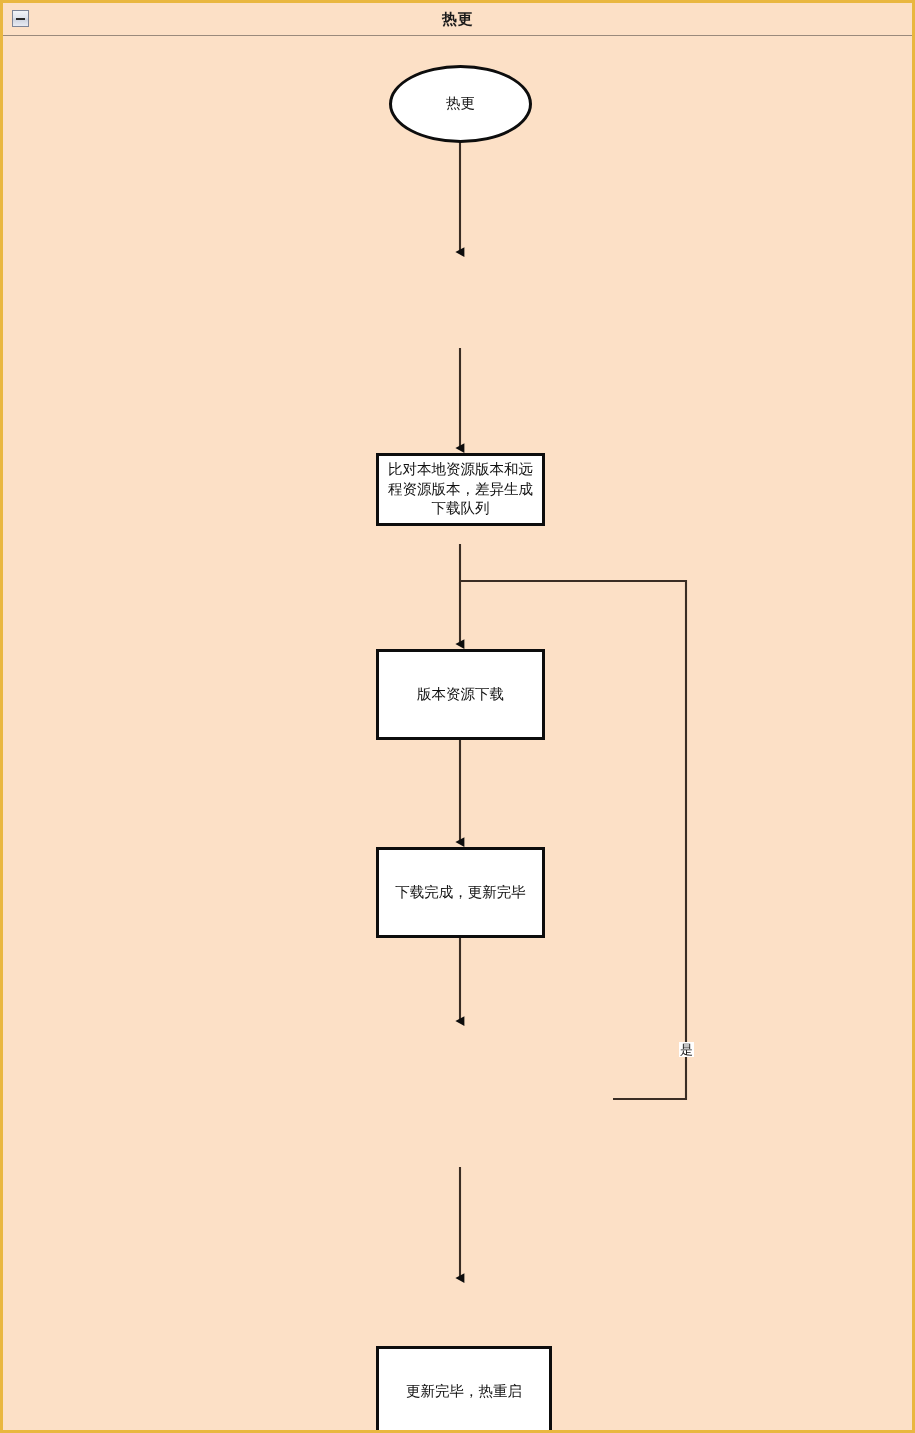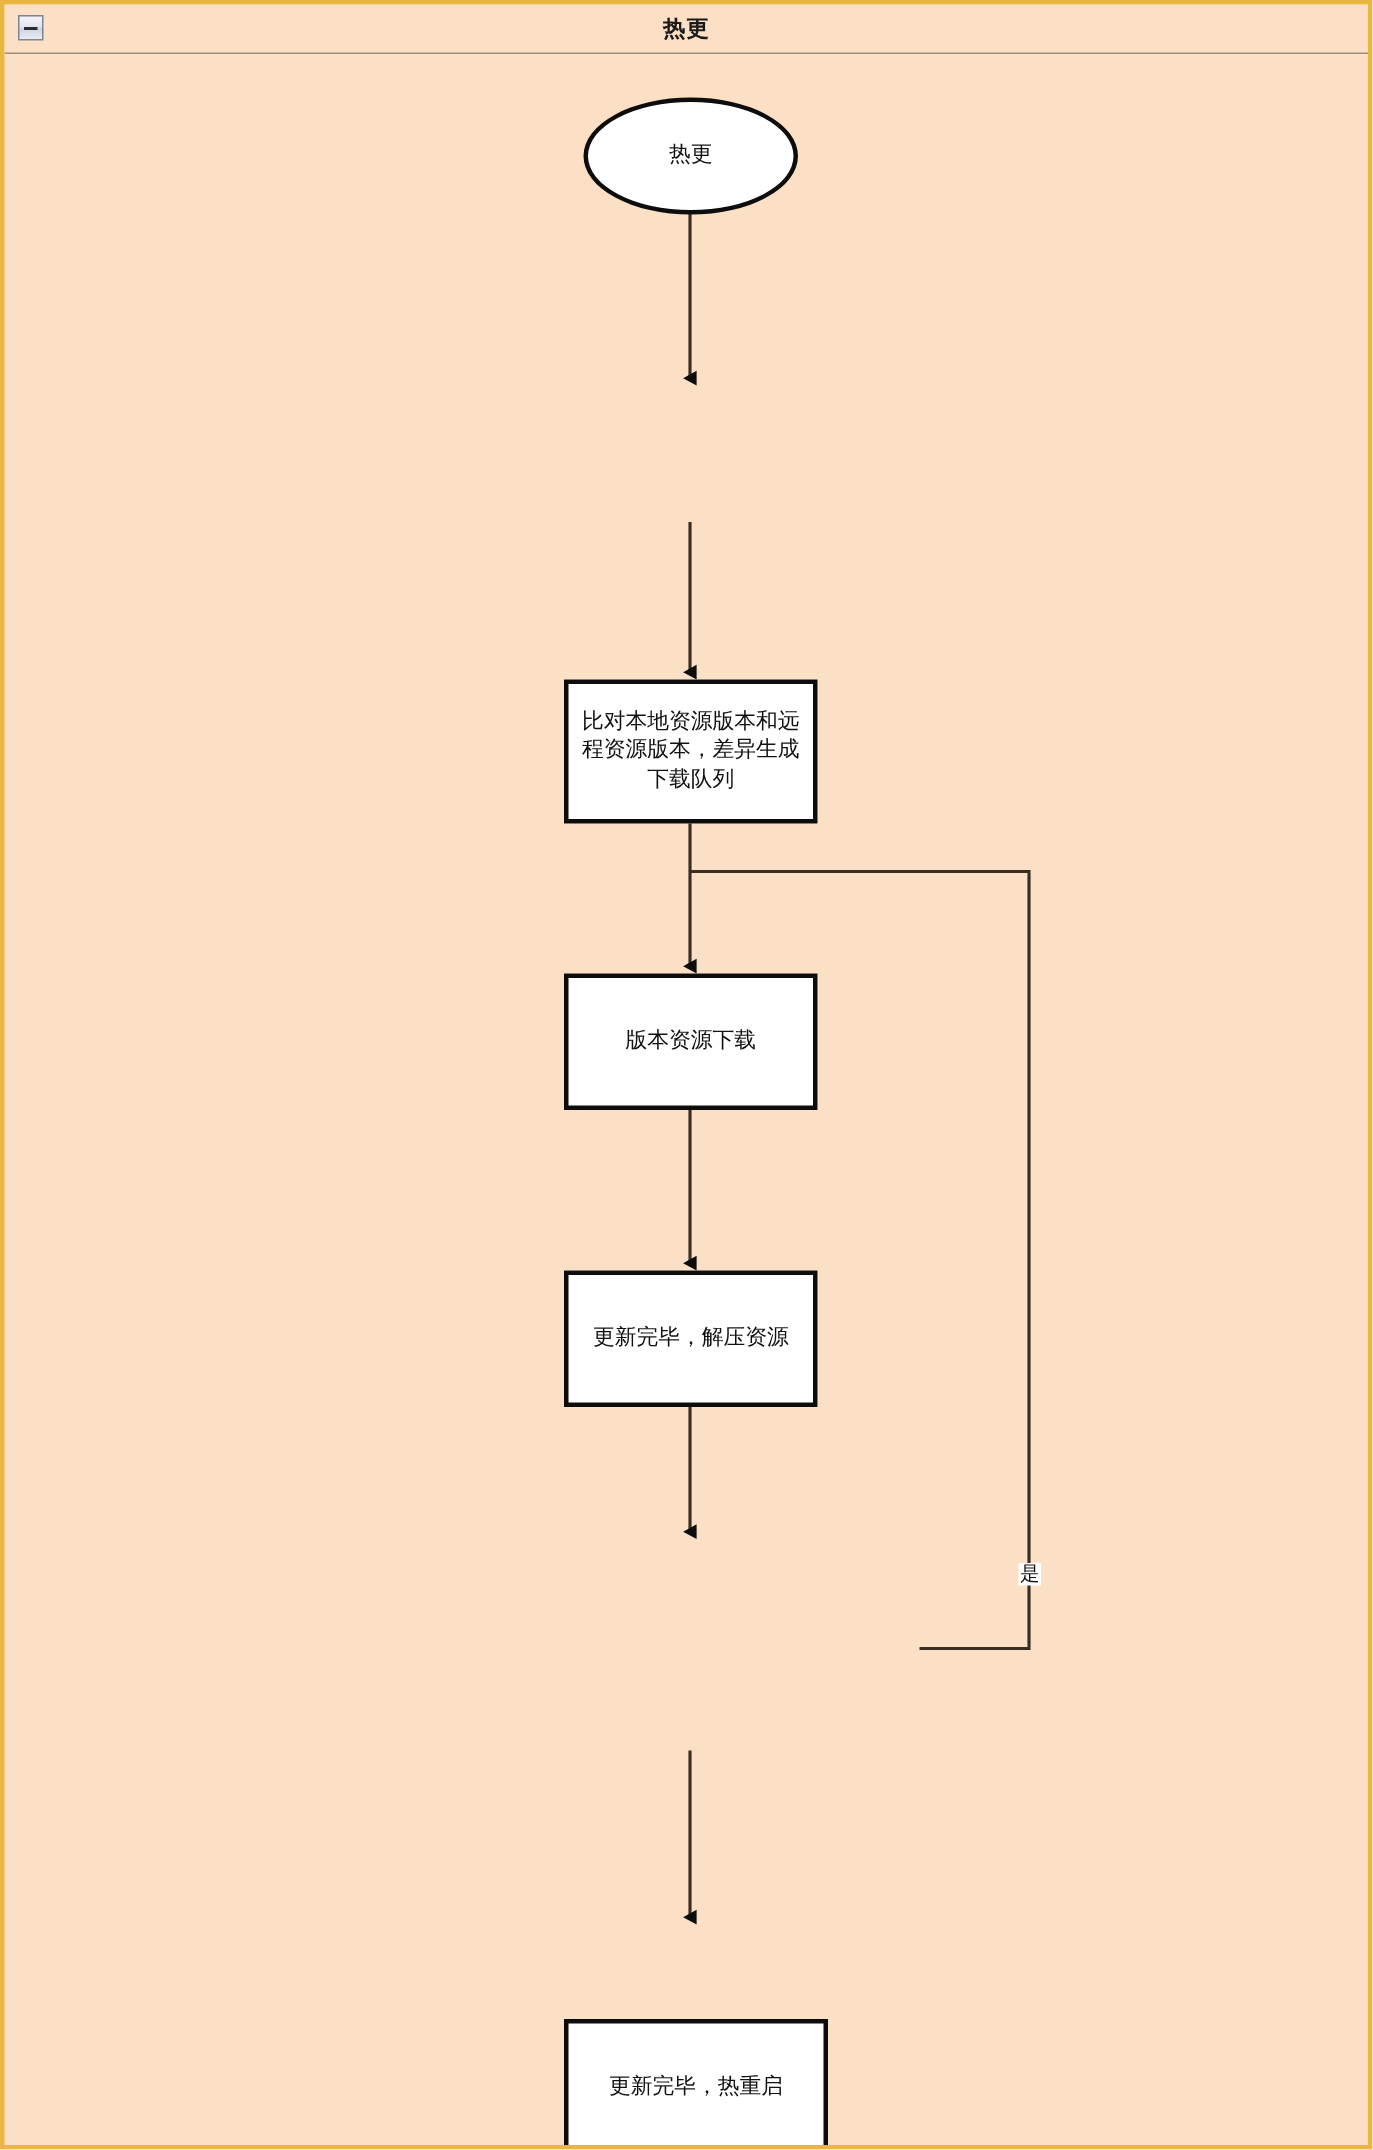--- a/index.html
+++ b/index.html
@@ -162,30 +162,30 @@
 
         <path d="M 610 1063 L 683 1063 L 683 545 L 457 545"></path>
       </g>
     </svg>
 
     <div class="node node-ellipse" style="left:386px; top:29px; width:143px; height:78px;">
       <span class="node-label">热更</span>
     </div>
 
 
-    <div class="node node-rect" style="left:373px; top:417px; width:169px; height:96px;">
+    <div class="node node-rect" style="left:373px; top:417px; width:169px; height:73px;">
       <span class="node-label">比对本地资源版本和远程资源版本，差异生成下载队列</span>
     </div>
 
     <div class="node node-rect" style="left:373px; top:613px; width:169px; height:91px;">
       <span class="node-label">版本资源下载</span>
     </div>
 
     <div class="node node-rect" style="left:373px; top:811px; width:169px; height:91px;">
-      <span class="node-label">更新完毕，解压资源</span>
+      <span class="node-label">下载完成，更新完毕</span>
     </div>
 
 
     <div class="node node-rect" style="left:373px; top:1310px; width:176px; height:91px;">
       <span class="node-label">更新完毕，热重启</span>
     </div>
 
     <div class="edge-label" style="left:676px; top:1006px;">是</div>
 
   </div>

